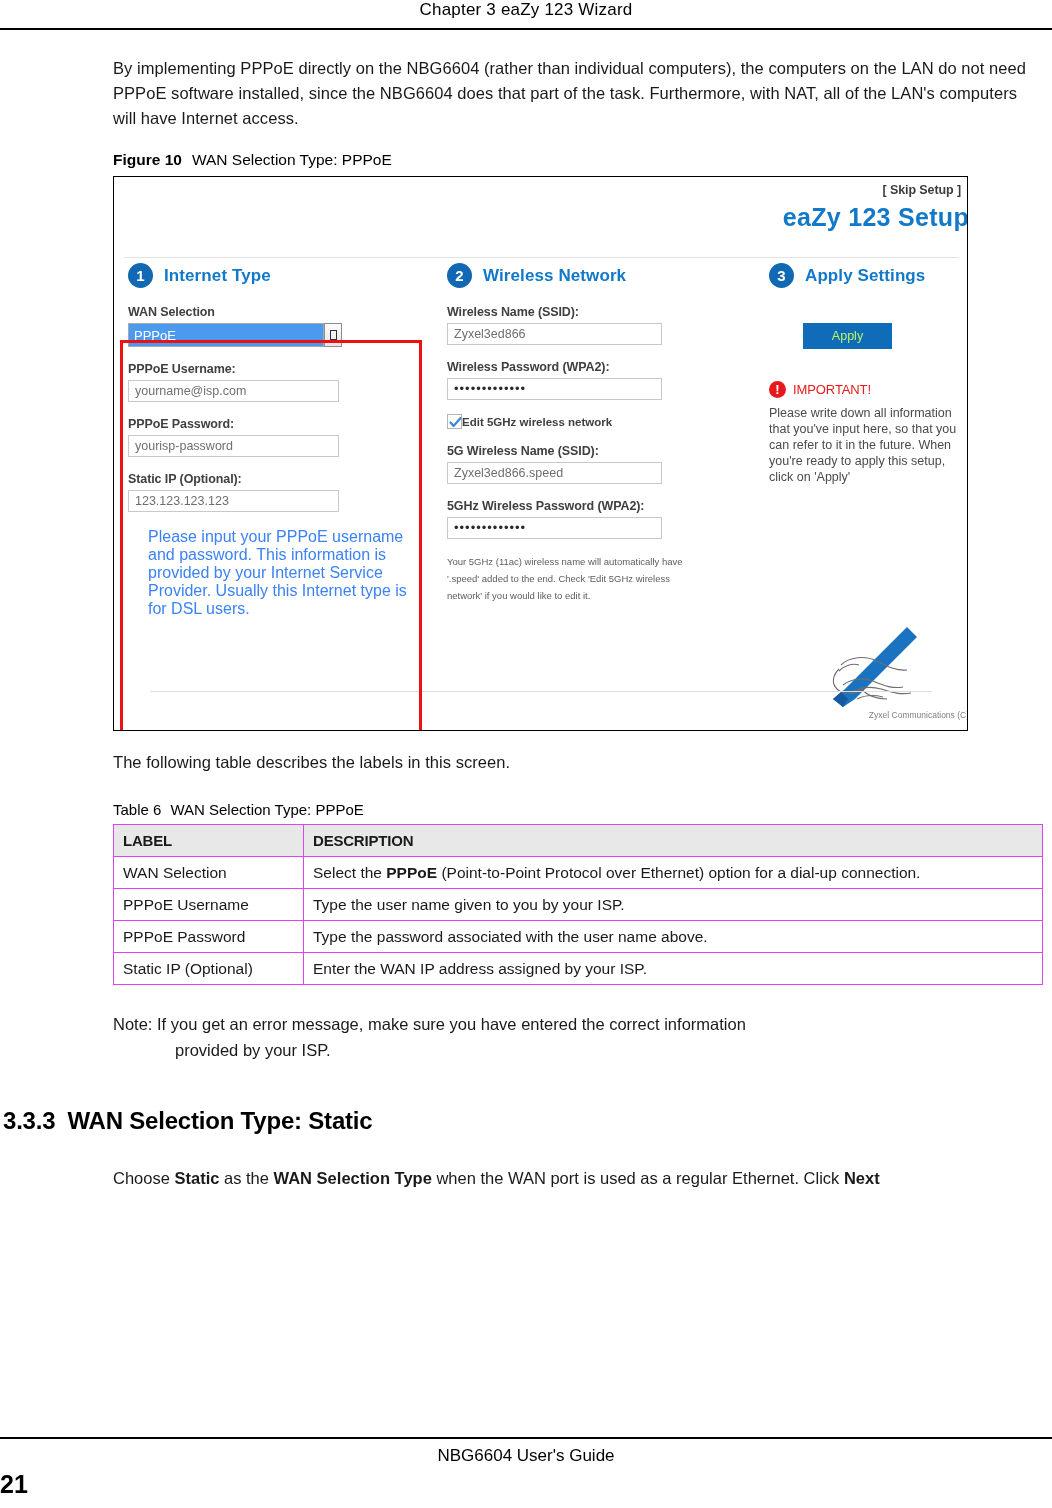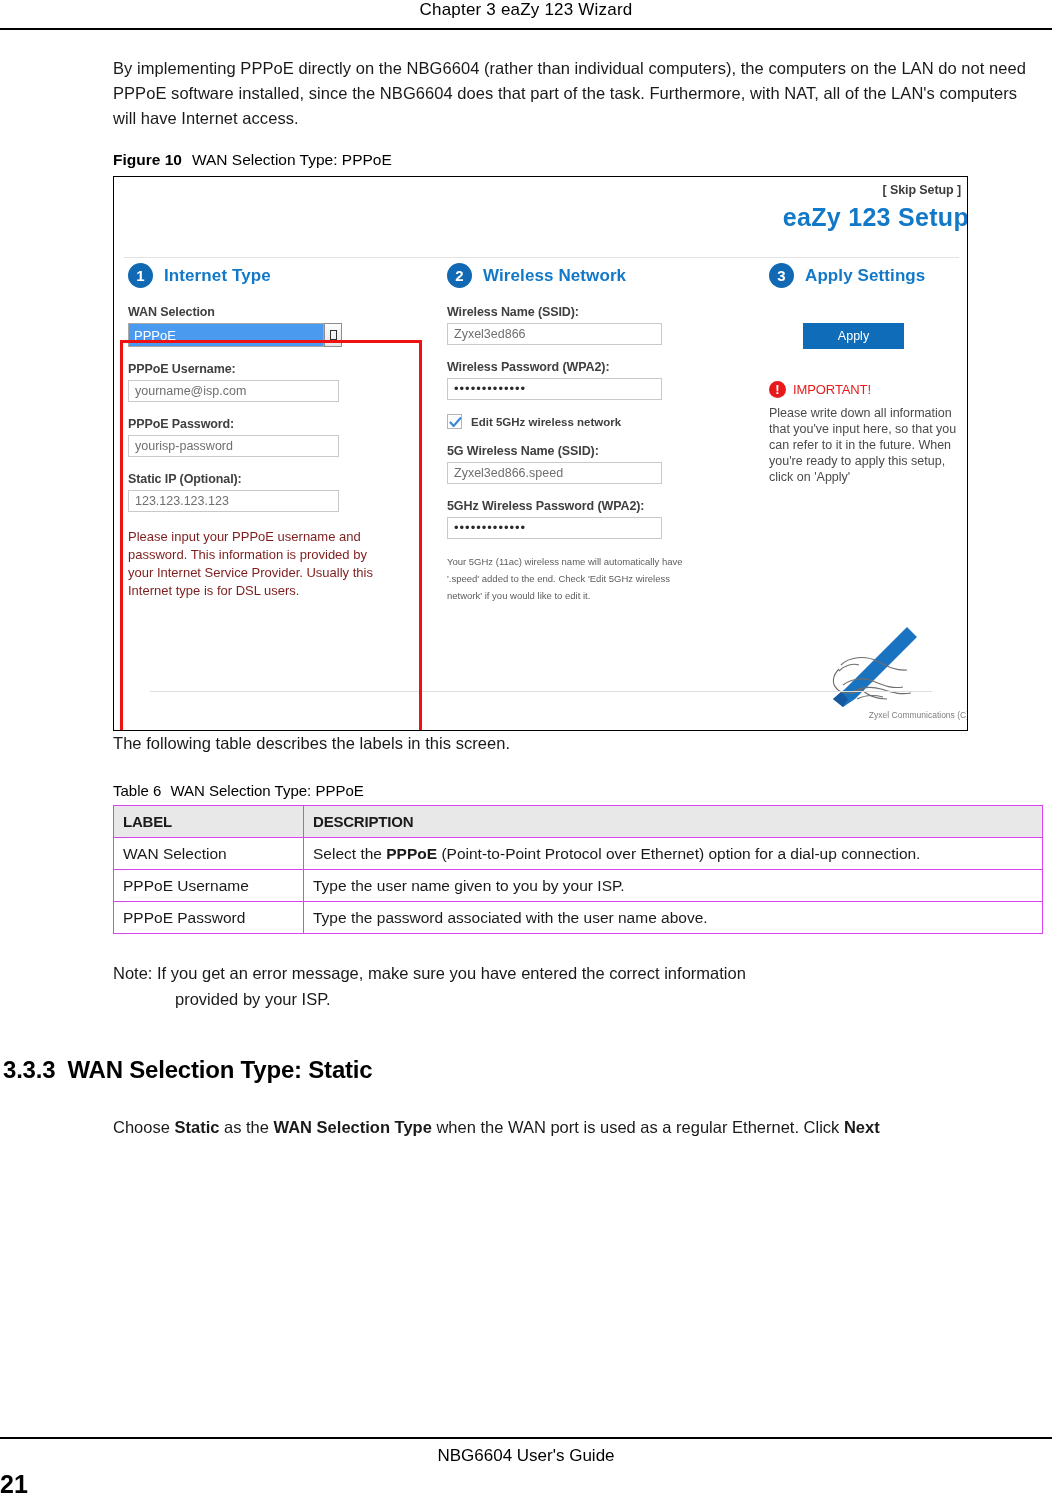--- a/index.html
+++ b/index.html
@@ -213,38 +213,39 @@
     justify-content: center;
   }
   .select-arrow i {
     display: block;
     width: 7px; height: 10px;
     border: 1.5px solid #303030;
     box-sizing: border-box;
   }
 
   .hint-text {
-    font-size: 13px;
-    color: #7f1d1d;
+    font-size: 16px;
+    color: #3b82f6;
     line-height: 18px;
     width: 262px;
     margin-top: 16px;
+    margin-left: 20px;
   }
   .hint-small {
     font-size: 9.5px;
     color: #5d5d5d;
     line-height: 17px;
     width: 255px;
     margin-top: 14px;
   }
 
   .check-row {
     display: flex;
     align-items: center;
-    gap: 9px;
+    gap: 0;
     margin-top: 14px;
     margin-bottom: 2px;
   }
   .checkbox {
     width: 15px; height: 15px;
     border: 1px solid #b5b5b5;
     background: #fff;
     box-sizing: border-box;
     position: relative;
     flex: 0 0 auto;
@@ -252,24 +253,24 @@
   .checkbox svg { position: absolute; left: 1px; top: 1px; }
   .check-label {
     font-size: 11.5px;
     font-weight: bold;
     color: #3f3f3f;
   }
 
   
   .apply-button {
     margin: 35px auto 0 34px;
-    width: 101px;
+    width: 89px;
     height: 26px;
     background: #0e6cb8;
-    color: #ffffff;
+    color: #bef264;
     font-size: 12.5px;
     display: flex;
     align-items: center;
     justify-content: center;
     border: none;
     font-family: inherit;
     cursor: pointer;
   }
   .important-row {
     display: flex;
@@ -322,21 +323,21 @@
   .figure-footer {
     position: absolute;
     left: 0; bottom: 10px;
     width: 855px;
     text-align: right;
     font-size: 8.5px;
     color: #808080;
   }
 
   
-  .after-figure { }
+  .after-figure { margin-top: 19px; }
 
   .table-caption {
     font-size: 15px;
     margin: 26px 0 6px 0;
     color: #000;
   }
   .table-caption .tbl-label { margin-right: 9px; }
 
   table.desc-table {
     border-collapse: collapse;
@@ -558,20 +559,24 @@
         <td><span>Select the </span><b>PPPoE</b><span> (Point-to-Point Protocol over Ethernet) option for a dial-up connection.</span></td>
       </tr>
       <tr>
         <td>PPPoE Username</td>
         <td>Type the user name given to you by your ISP.</td>
       </tr>
       <tr>
         <td>PPPoE Password</td>
         <td>Type the password associated with the user name above.</td>
       </tr>
+      <tr>
+        <td>Static IP (Optional)</td>
+        <td>Enter the WAN IP address assigned by your ISP.</td>
+      </tr>
     </tbody>
   </table>
 
   <div class="note-block">
     <span>Note: If you get an error message, make sure you have entered the correct information</span>
     <span class="note-ind">provided by your ISP.</span>
   </div>
 
   <div class="section-heading">
     <span class="secnum">3.3.3</span><span>WAN Selection Type: Static</span>

